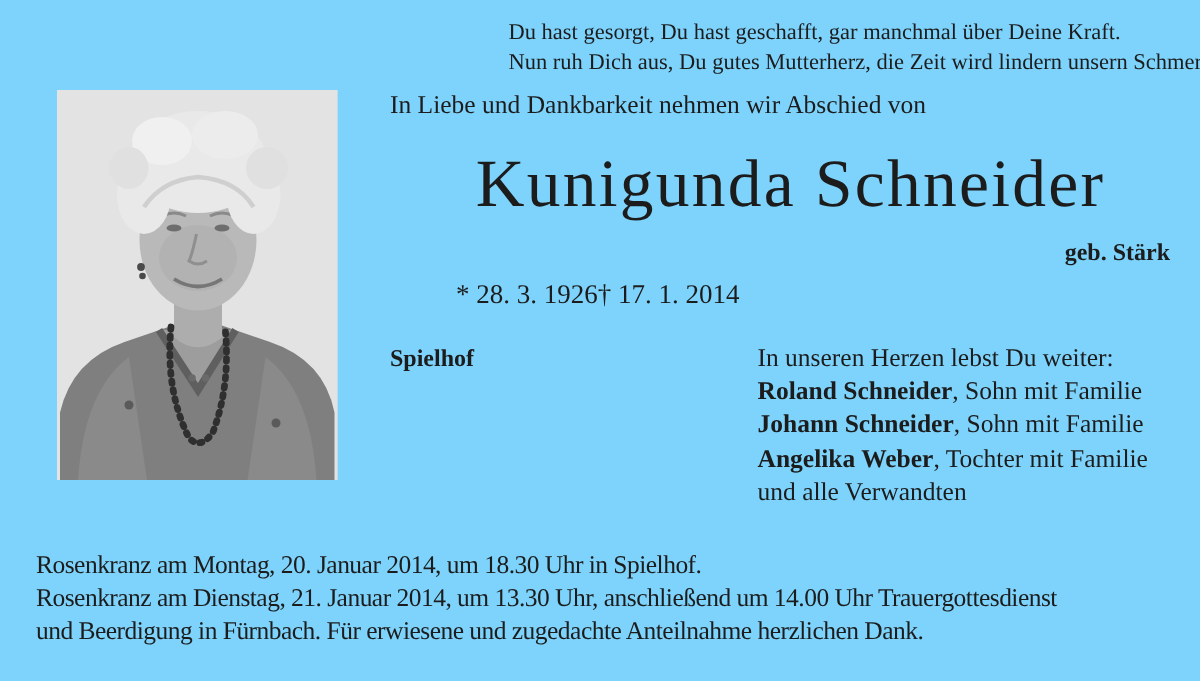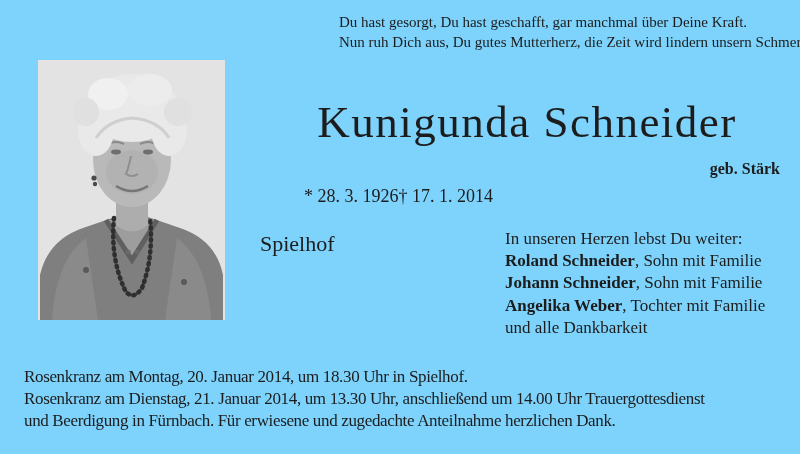--- a/index.html
+++ b/index.html
@@ -68,22 +68,22 @@
     top: 186px;
     width: 513px;
     display: flex;
     font-size: 18px;
     margin-left: 42px;
   }
   .residence {
     position: absolute;
     left: 260px;
     top: 231px;
-    font-weight: normal;
-    font-size: 22px;
+    font-weight: bold;
+    font-size: 16px;
   }
   .mourners {
     position: absolute;
     left: 505px;
     top: 228px;
     font-size: 17px;
     line-height: 22.2px;
     white-space: nowrap;
   }
   .mourners .b { font-weight: bold; }
@@ -152,38 +152,39 @@
       <circle cx="90" cy="192" r="2.5" fill="#6a6a6a"></circle>
       <circle cx="99" cy="192" r="2.5" fill="#6a6a6a"></circle>
     </svg>
   </div>
 
   <div class="epigraph">
     <div>Du hast gesorgt, Du hast geschafft, gar manchmal über Deine Kraft.</div>
     <div>Nun ruh Dich aus, Du gutes Mutterherz, die Zeit wird lindern unsern Schmerz.</div>
   </div>
 
+  <div class="intro">In Liebe und Dankbarkeit nehmen wir Abschied von</div>
 
   <h1 class="name">Kunigunda Schneider</h1>
 
   <div class="maiden">geb. Stärk</div>
 
   <div class="dates">
     <span>* 28. 3. 1926</span>
     <span>† 17. 1. 2014</span>
   </div>
 
   <div class="residence">Spielhof</div>
 
   <div class="mourners">
     <div>In unseren Herzen lebst Du weiter:</div>
     <div><span class="b">Roland Schneider</span><span>, Sohn mit Familie</span></div>
     <div><span class="b">Johann Schneider</span><span>, Sohn mit Familie</span></div>
     <div><span class="b">Angelika Weber</span><span>, Tochter mit Familie</span></div>
-    <div>und alle Dankbarkeit</div>
+    <div>und alle Verwandten</div>
   </div>
 
   <div class="funeral">
     <div>Rosenkranz am Montag, 20. Januar 2014, um 18.30 Uhr in Spielhof.</div>
     <div>Rosenkranz am Dienstag, 21. Januar 2014, um 13.30 Uhr, anschließend um 14.00 Uhr Trauergottesdienst</div>
     <div>und Beerdigung in Fürnbach. Für erwiesene und zugedachte Anteilnahme herzlichen Dank.</div>
   </div>
 
 </div>
 

